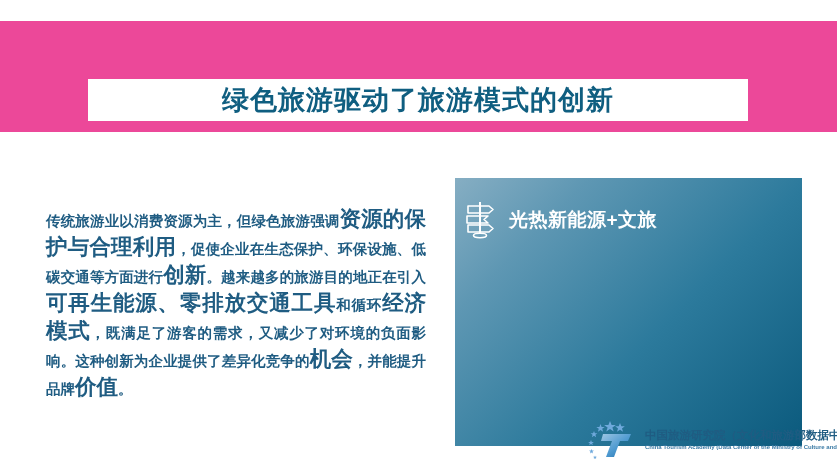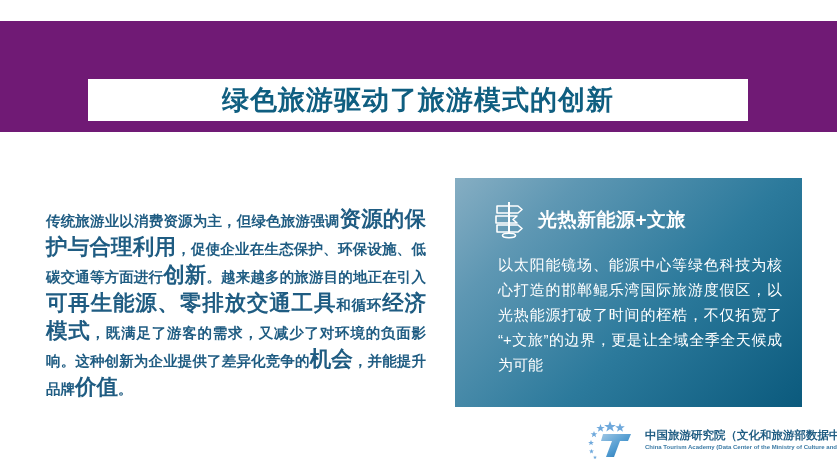--- a/index.html
+++ b/index.html
@@ -15,21 +15,21 @@
     position: relative;
   }
 
   
   .header-band {
     position: absolute;
     left: 0;
     top: 21px;
     width: 837px;
     height: 111px;
-    background: #701a75;
+    background: #ec4899;
   }
   .title-box {
     position: absolute;
     left: 88px;
     top: 58px;
     width: 660px;
     height: 42px;
     background: #ffffff;
     display: flex;
     align-items: center;
@@ -66,24 +66,24 @@
     color: #1F5C82;
     letter-spacing: 0px;
   }
 
   
   .card {
     position: absolute;
     left: 455px;
     top: 178px;
     width: 347px;
-    height: 229px;
+    height: 268px;
     background: linear-gradient(135deg, #86AEC3 0%, #5E97B3 22%, #2C7A9C 58%, #0B5A7D 100%);
     box-sizing: border-box;
-    padding: 16px 20px 14px 37px;
+    padding: 16px 20px 14px 8px;
   }
   .card-header {
     display: flex;
     align-items: center;
     gap: 12px;
     height: 50px;
   }
   .signpost-icon {
     width: 34px;
     height: 40px;
@@ -164,21 +164,20 @@
       <g fill="none" stroke="#ffffff" stroke-width="1.6" stroke-linejoin="round">
         <line x1="17" y1="3" x2="17" y2="35" stroke-width="2"></line>
         <path d="M5 7 L26 7 L30 10.5 L26 14 L5 14 Z"></path>
         <path d="M8 17 L29 17 L25 20.5 L29 24 L8 24 Z" transform="translate(-4,0)"></path>
         <path d="M6 27 L27 27 L31 30.5 L27 34 L6 34 Z" transform="translate(-1,-1)"></path>
         <ellipse cx="17" cy="36.5" rx="6.5" ry="2.2"></ellipse>
       </g>
     </svg>
     <div class="card-title">光热新能源+文旅</div>
   </div>
-  <div class="card-body">以太阳能镜场、能源中心等绿色科技为核心打造的邯郸鲲乐湾国际旅游度假区，以光热能源打破了时间的桎梏，不仅拓宽了“+文旅”的边界，更是让全域全季全天候成为可能</div>
 </div>
 
 <div class="footer-logo">
   <svg class="logo-mark" viewBox="0 0 52 40" aria-hidden="true">
     <defs>
       <linearGradient id="tgrad" x1="0" y1="0" x2="1" y2="1">
         <stop offset="0%" stop-color="#9EC6E4"></stop>
         <stop offset="55%" stop-color="#4E9AD0"></stop>
         <stop offset="100%" stop-color="#1F6BA8"></stop>
       </linearGradient>

